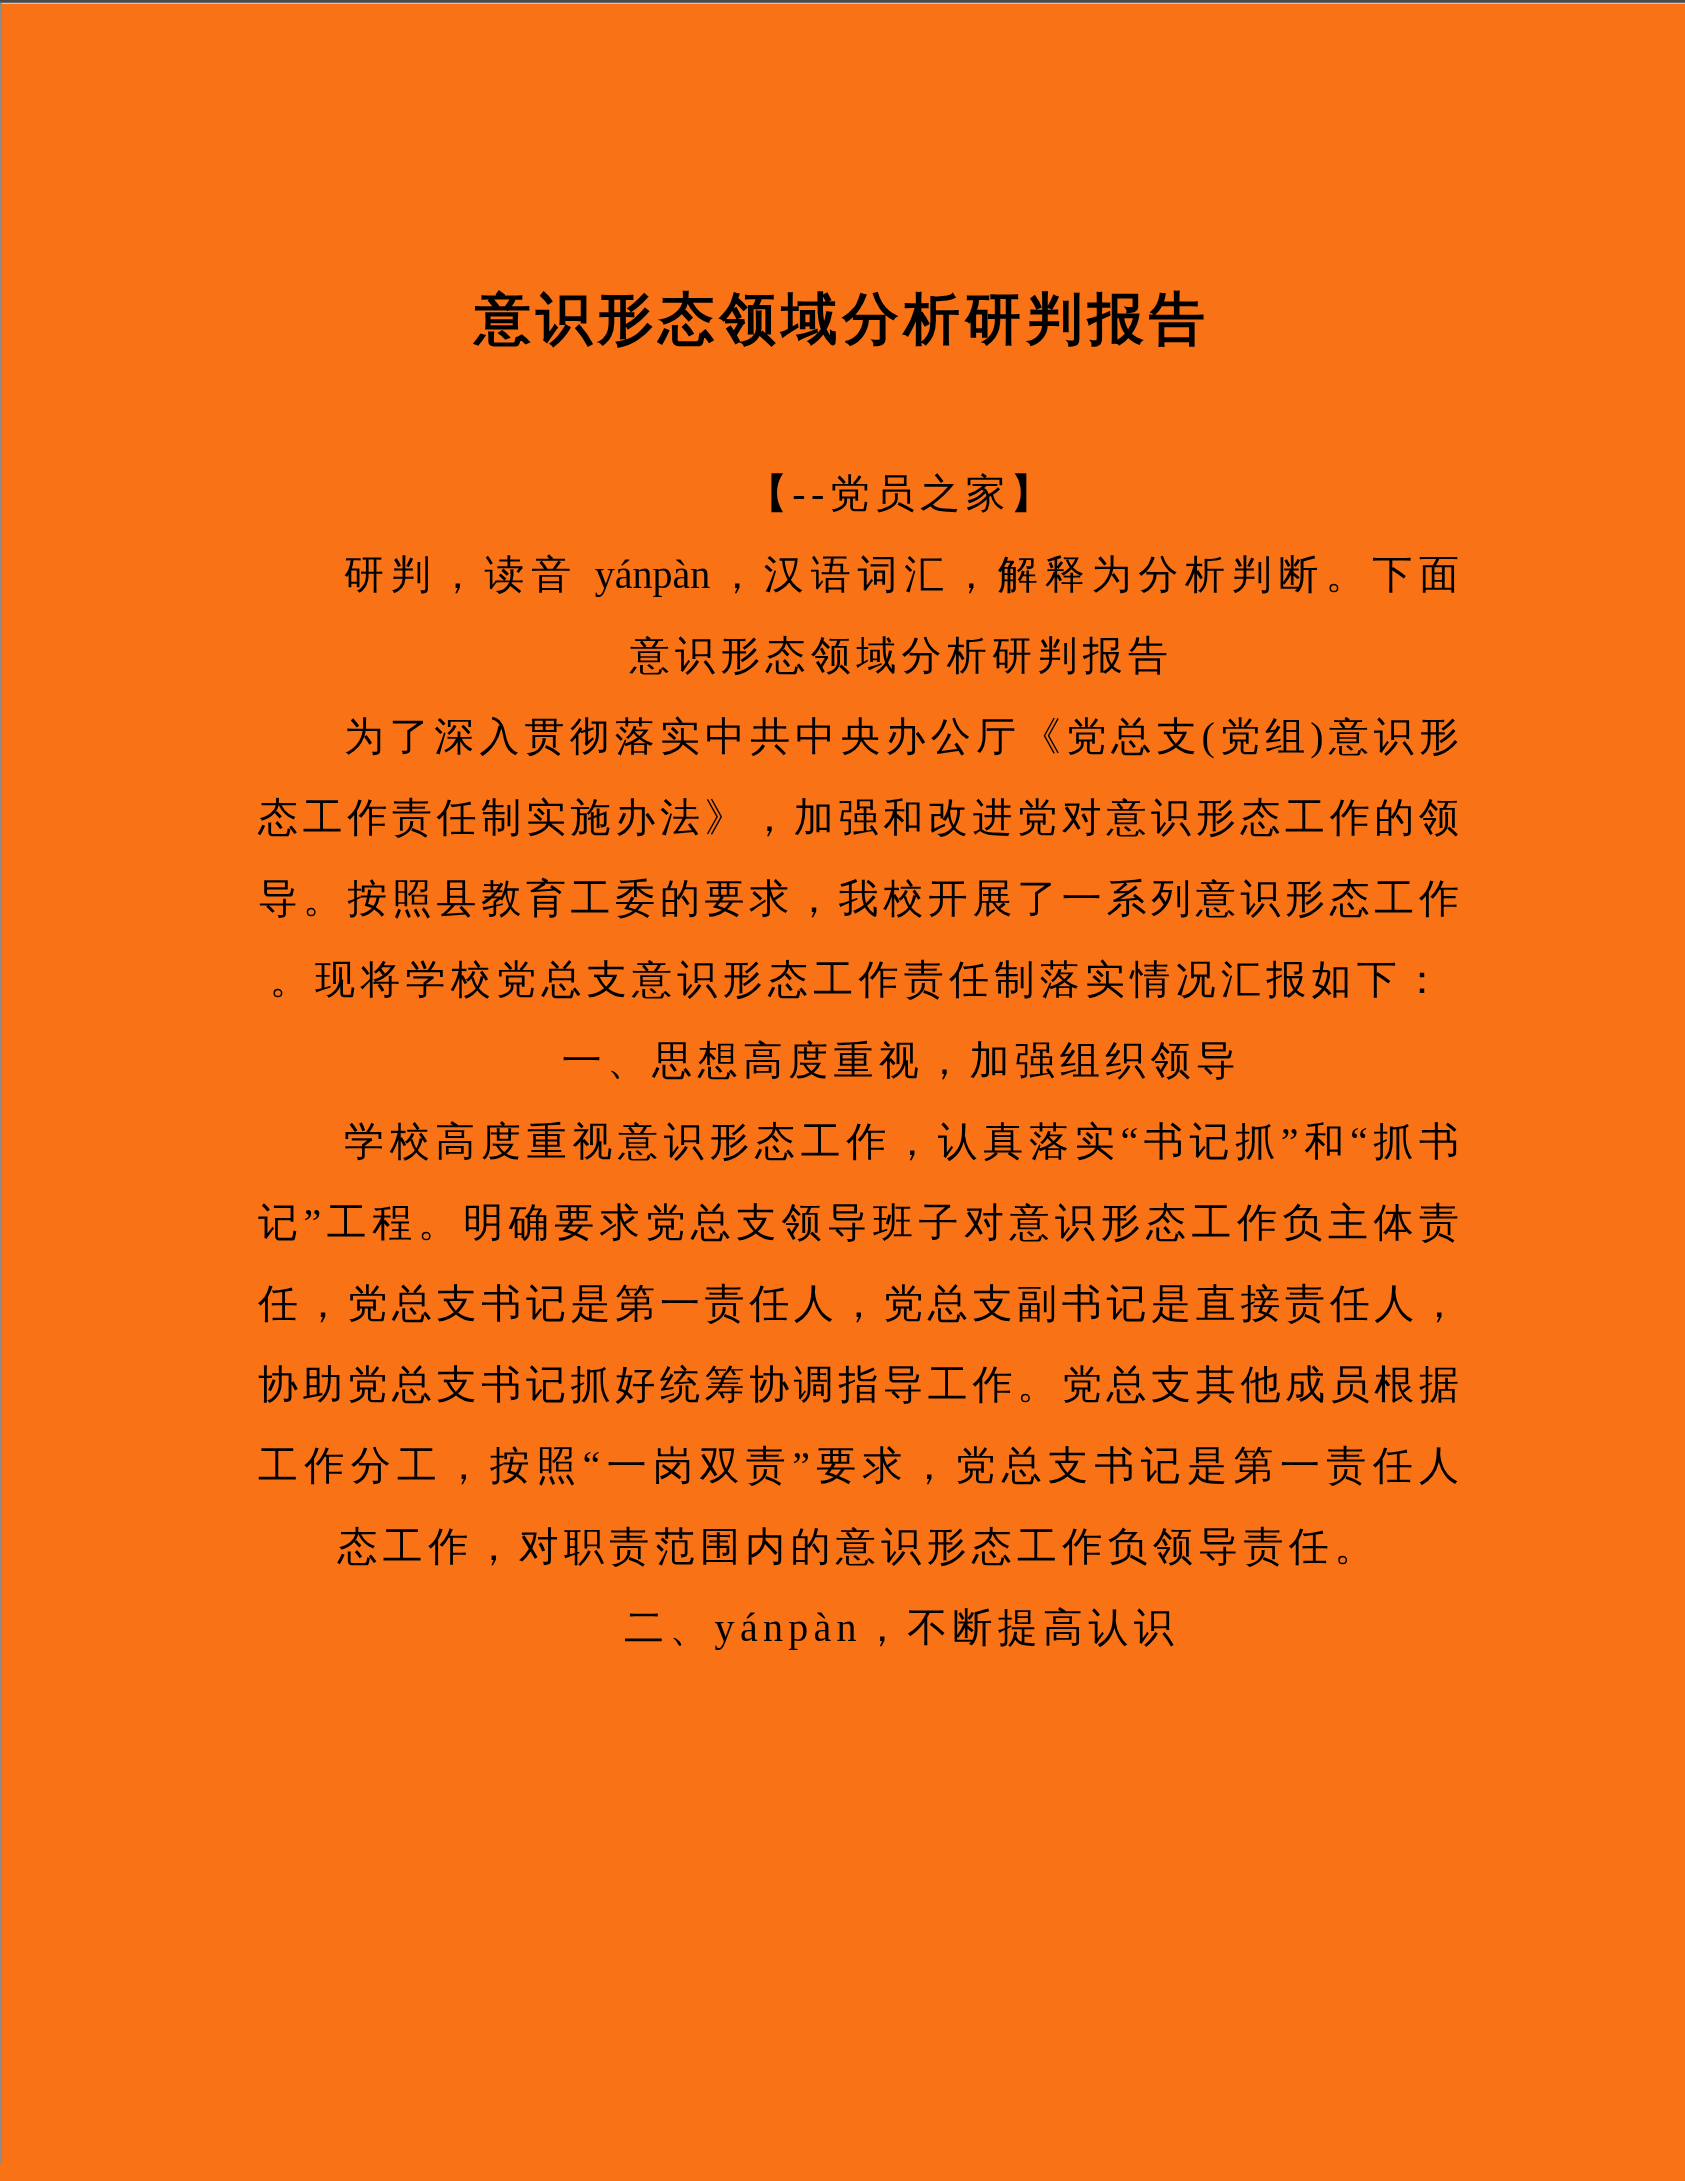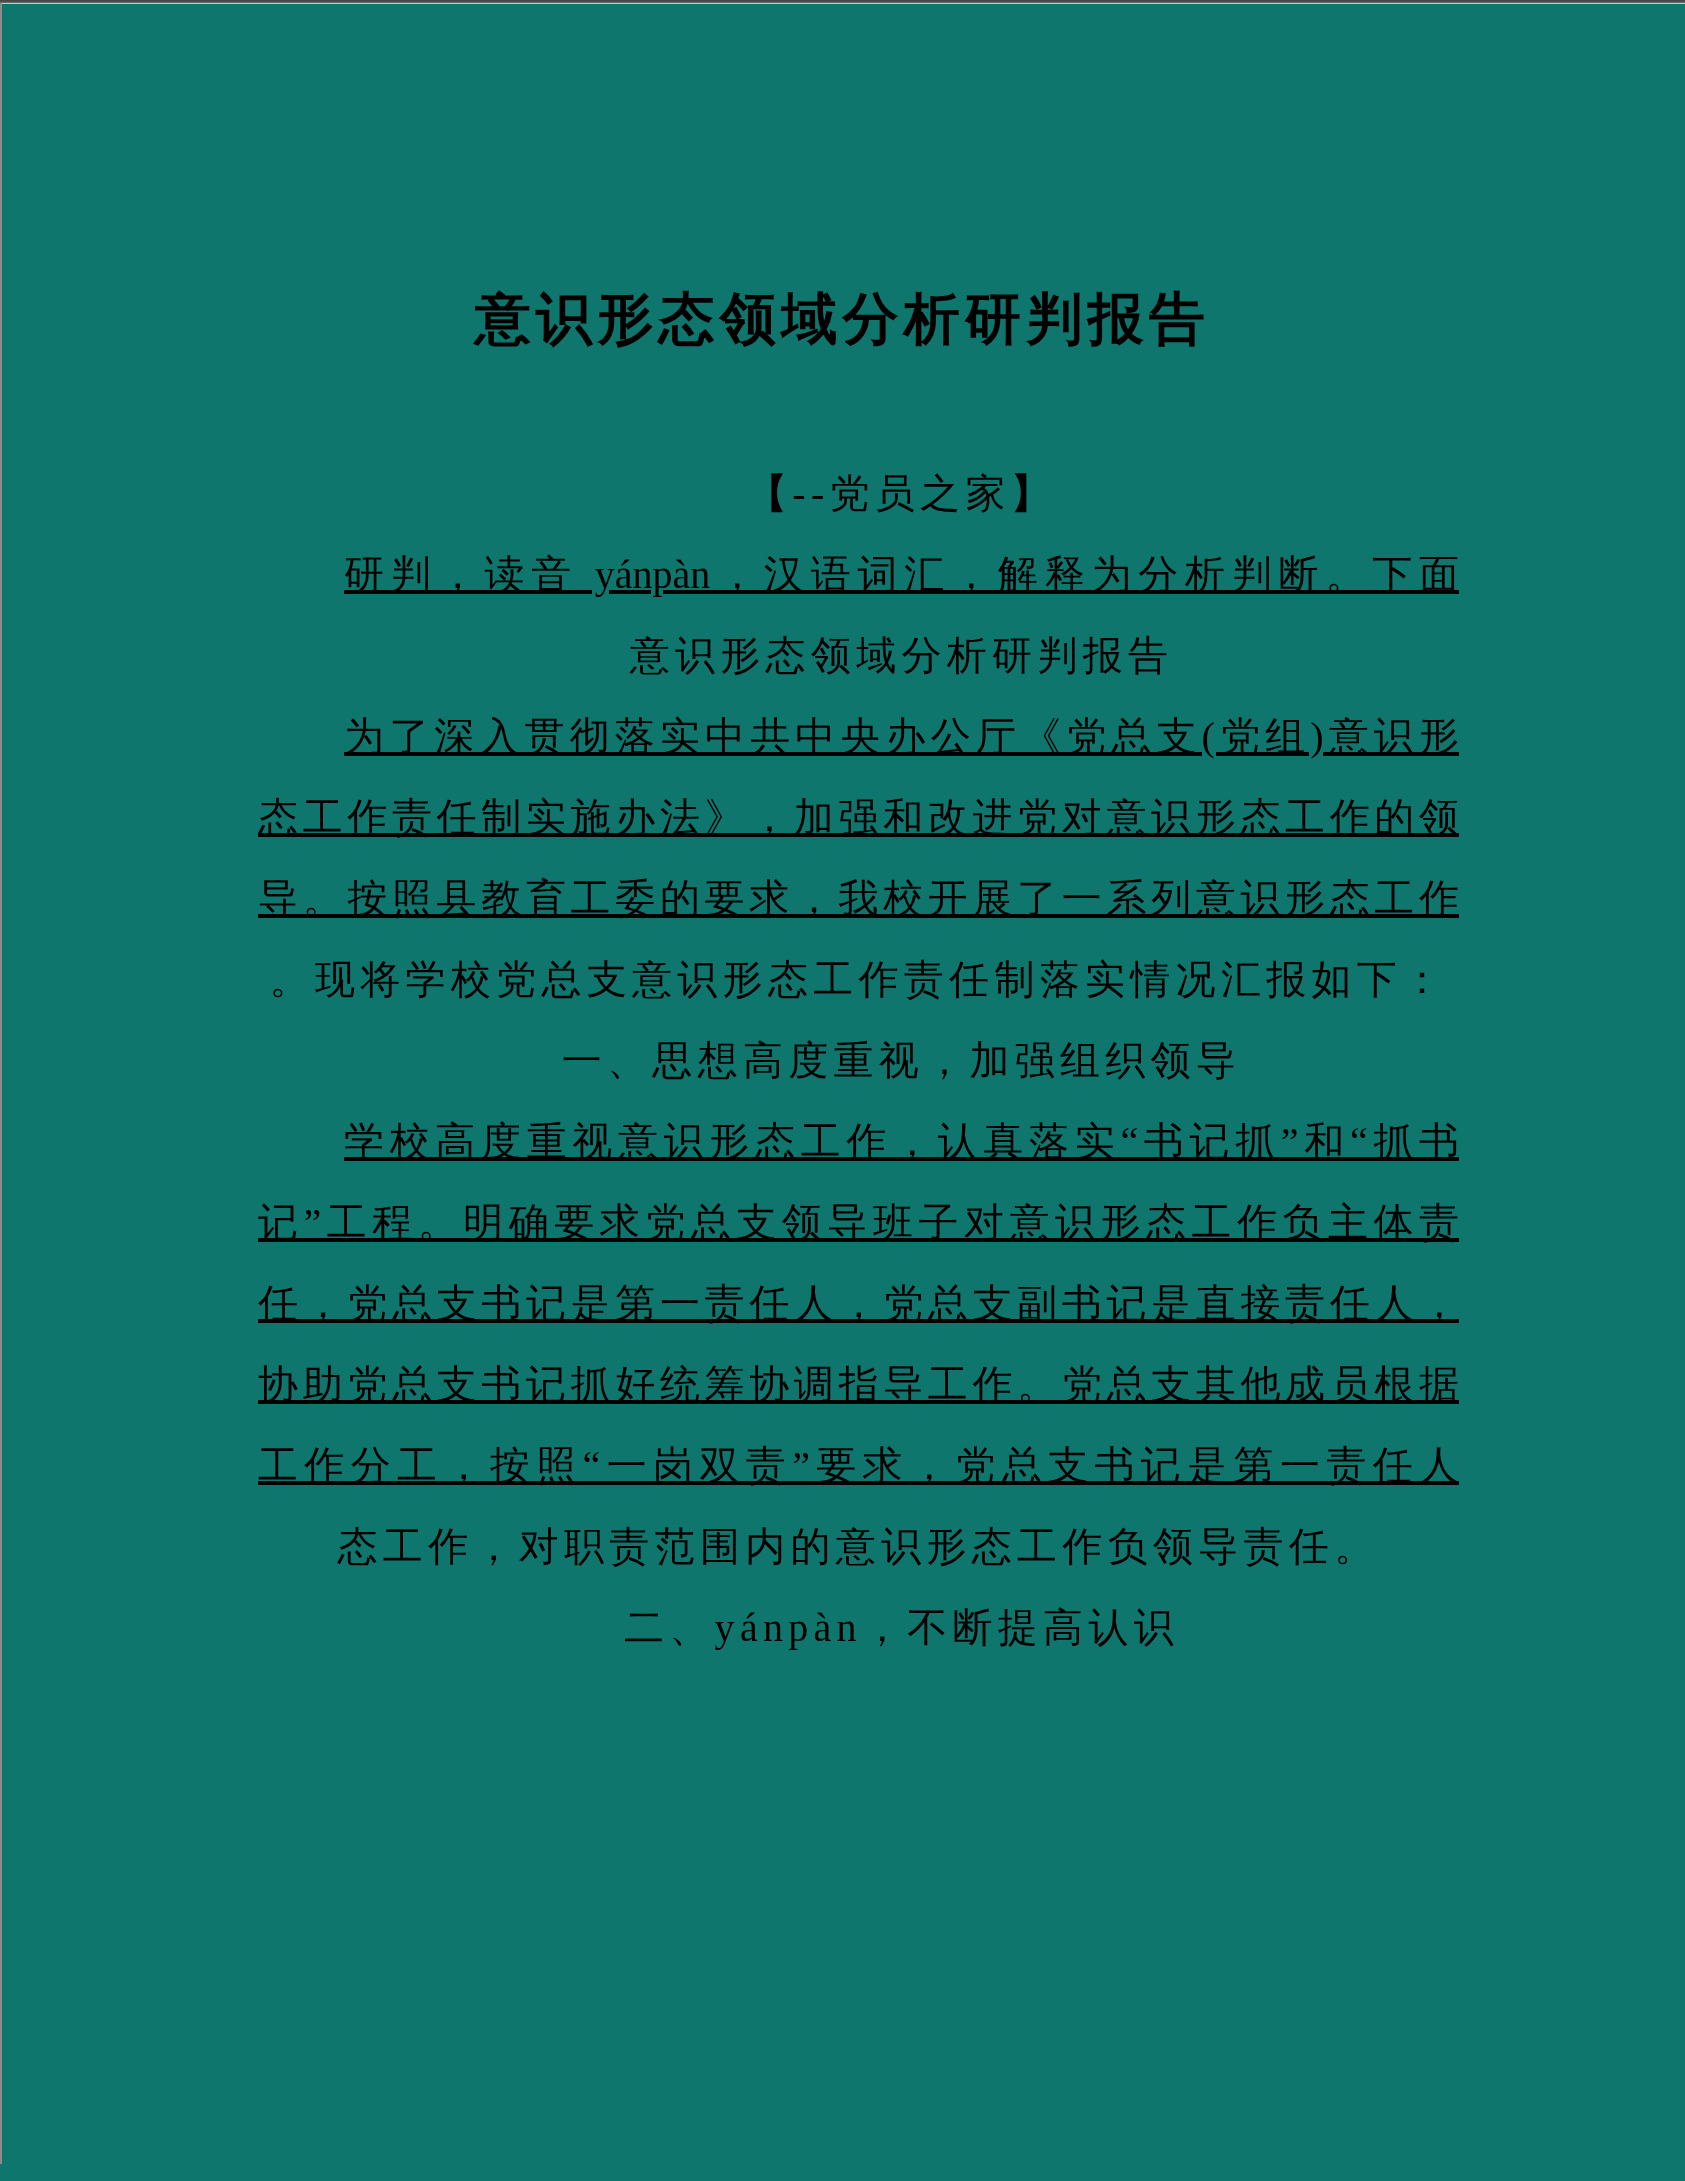--- a/index.html
+++ b/index.html
@@ -4,21 +4,21 @@
 <style>
   html, body {
     margin: 0;
     padding: 0;
     background: #ffffff;
   }
   .page {
     position: relative;
     width: 1685px;
     height: 2181px;
-    background: #0f766e;
+    background: #f97316;
     overflow: hidden;
   }
   .top-border {
     position: absolute;
     top: 0; left: 0;
     width: 1685px;
     height: 3.5px;
     background: linear-gradient(to bottom, #4a4a4a 0%, #4a4a4a 55%, #a8a8a8 75%, #e8e8e8 100%);
   }
   .left-border {
@@ -54,21 +54,20 @@
   .line {
     height: 81px;
     line-height: 81px;
     letter-spacing: 5.3px;
     text-align: center;
   }
   .line.justify {
     letter-spacing: 0;
     text-align: justify;
     text-align-last: justify;
-    text-decoration: underline;
   }
   .line.indent {
     text-indent: 86px;
   }
   .line .bracket {
     font-weight: bold;
   }
 </style>
 </head>
 <body>

